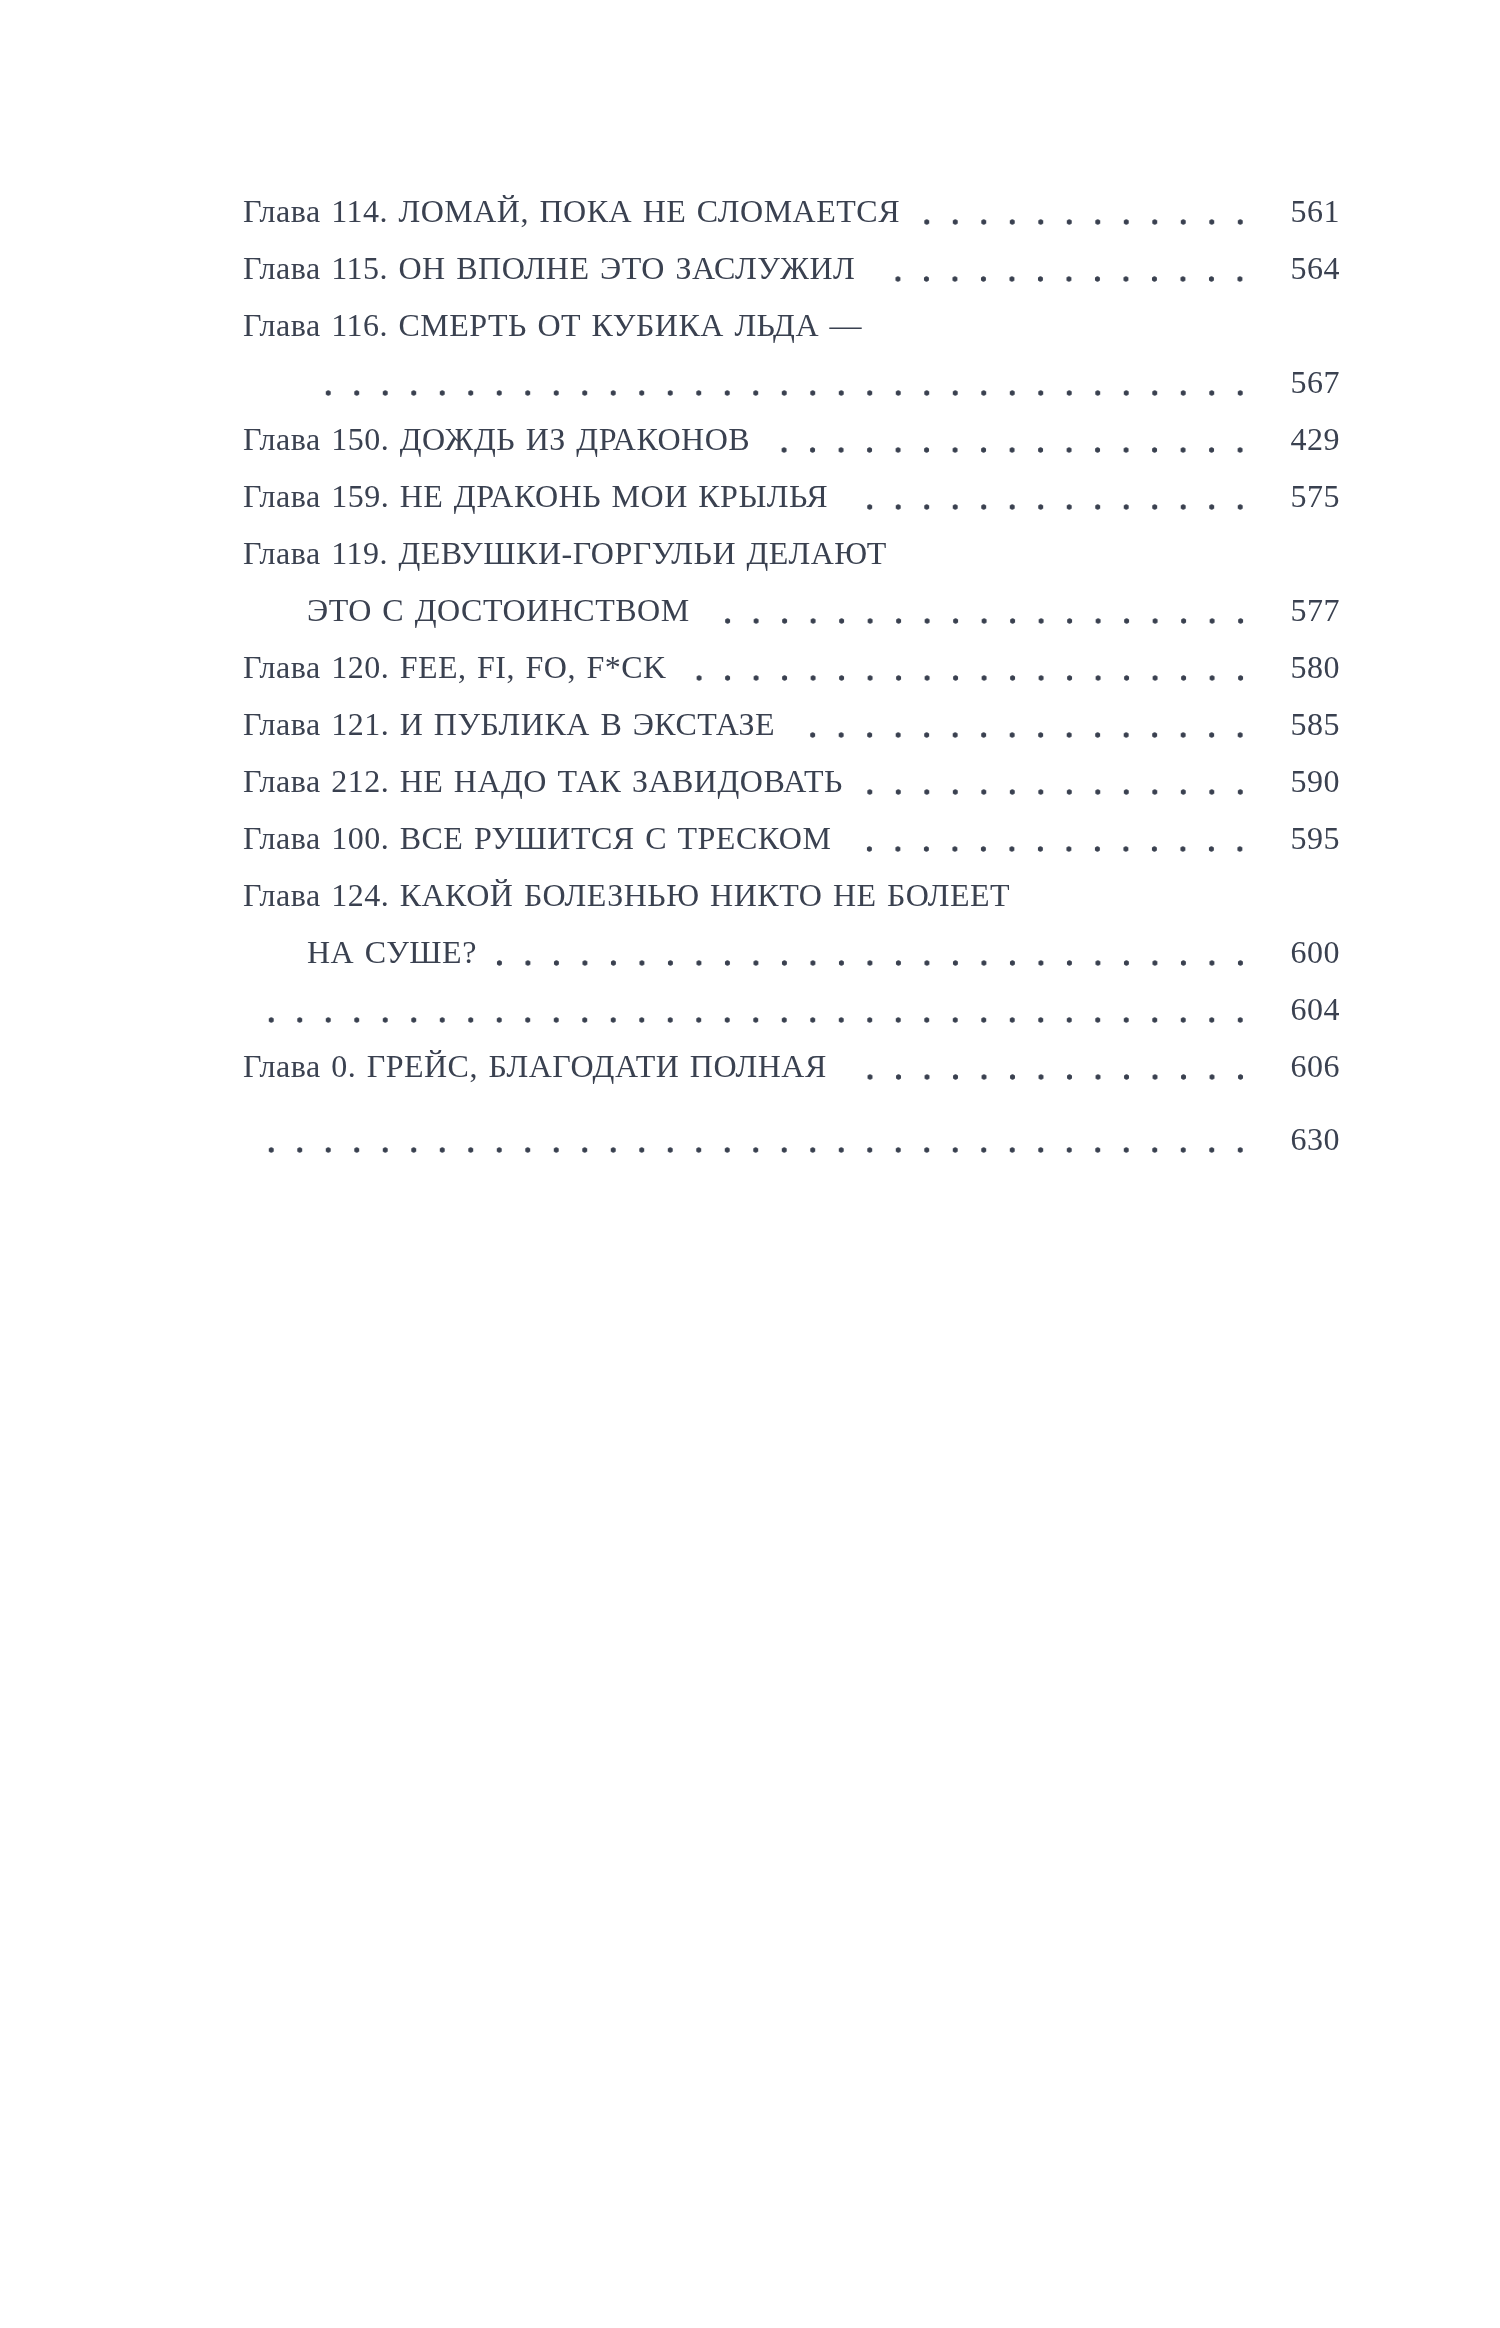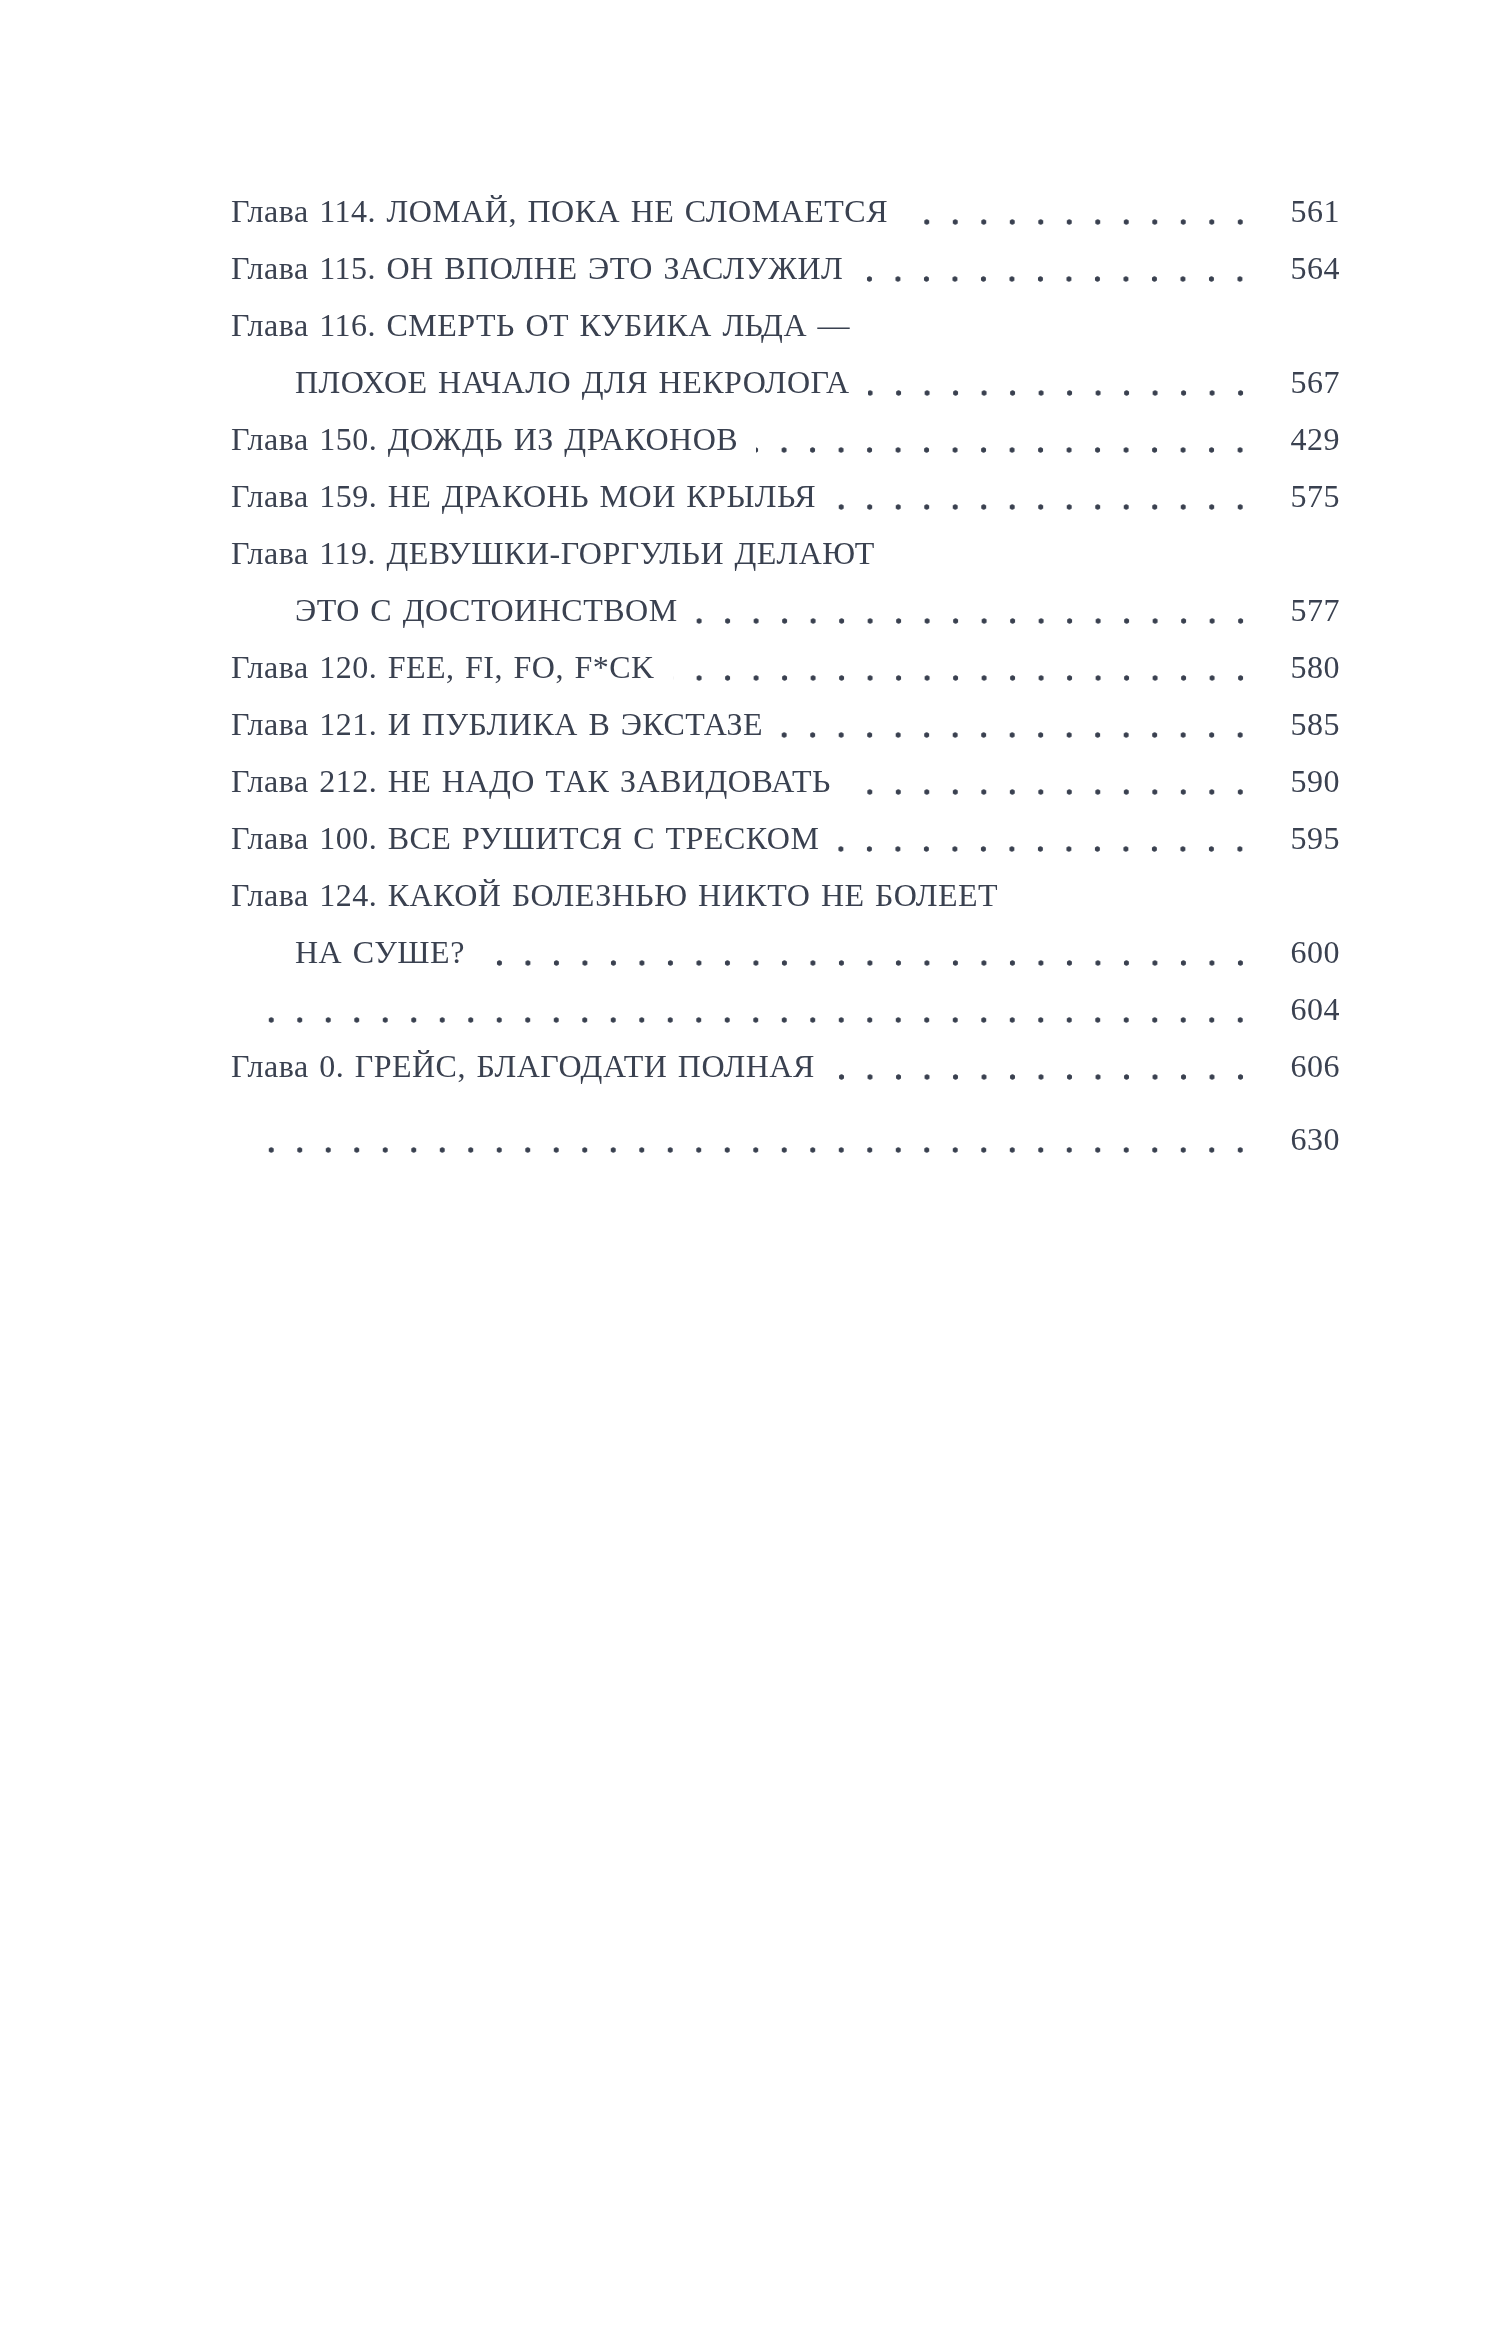--- a/index.html
+++ b/index.html
@@ -33,20 +33,21 @@
     white-space: nowrap;
   }
   .toc-row.cont {
     padding-left: 64px;
   }
   .toc-row.gap-above {
     margin-top: 16px;
   }
   .entry-title {
     flex: 0 0 auto;
+    margin-left: 12px;
   }
   .dot-leader {
     flex: 1 1 auto;
     min-width: 36px;
     align-self: stretch;
     margin-left: 18px;
     margin-right: 8px;
     background-image: radial-gradient(circle, currentColor 2.3px, rgba(255,255,255,0) 3px);
     background-size: 28.5px 6px;
     background-repeat: repeat-x;
@@ -73,21 +74,20 @@
       <span class="entry-title">Глава 115. ОН ВПОЛНЕ ЭТО ЗАСЛУЖИЛ</span>
       <span class="dot-leader"></span>
       <span class="page-num">564</span>
     </div>
 
     <div class="toc-row">
       <span class="entry-title">Глава 116. СМЕРТЬ ОТ КУБИКА ЛЬДА —</span>
     </div>
 
     <div class="toc-row cont">
-      <span class="entry-title">ПЛОХОЕ НАЧАЛО ДЛЯ НЕКРОЛОГА</span>
       <span class="dot-leader"></span>
       <span class="page-num">567</span>
     </div>
 
     <div class="toc-row">
       <span class="entry-title">Глава 150. ДОЖДЬ ИЗ ДРАКОНОВ</span>
       <span class="dot-leader"></span>
       <span class="page-num">429</span>
     </div>
 

